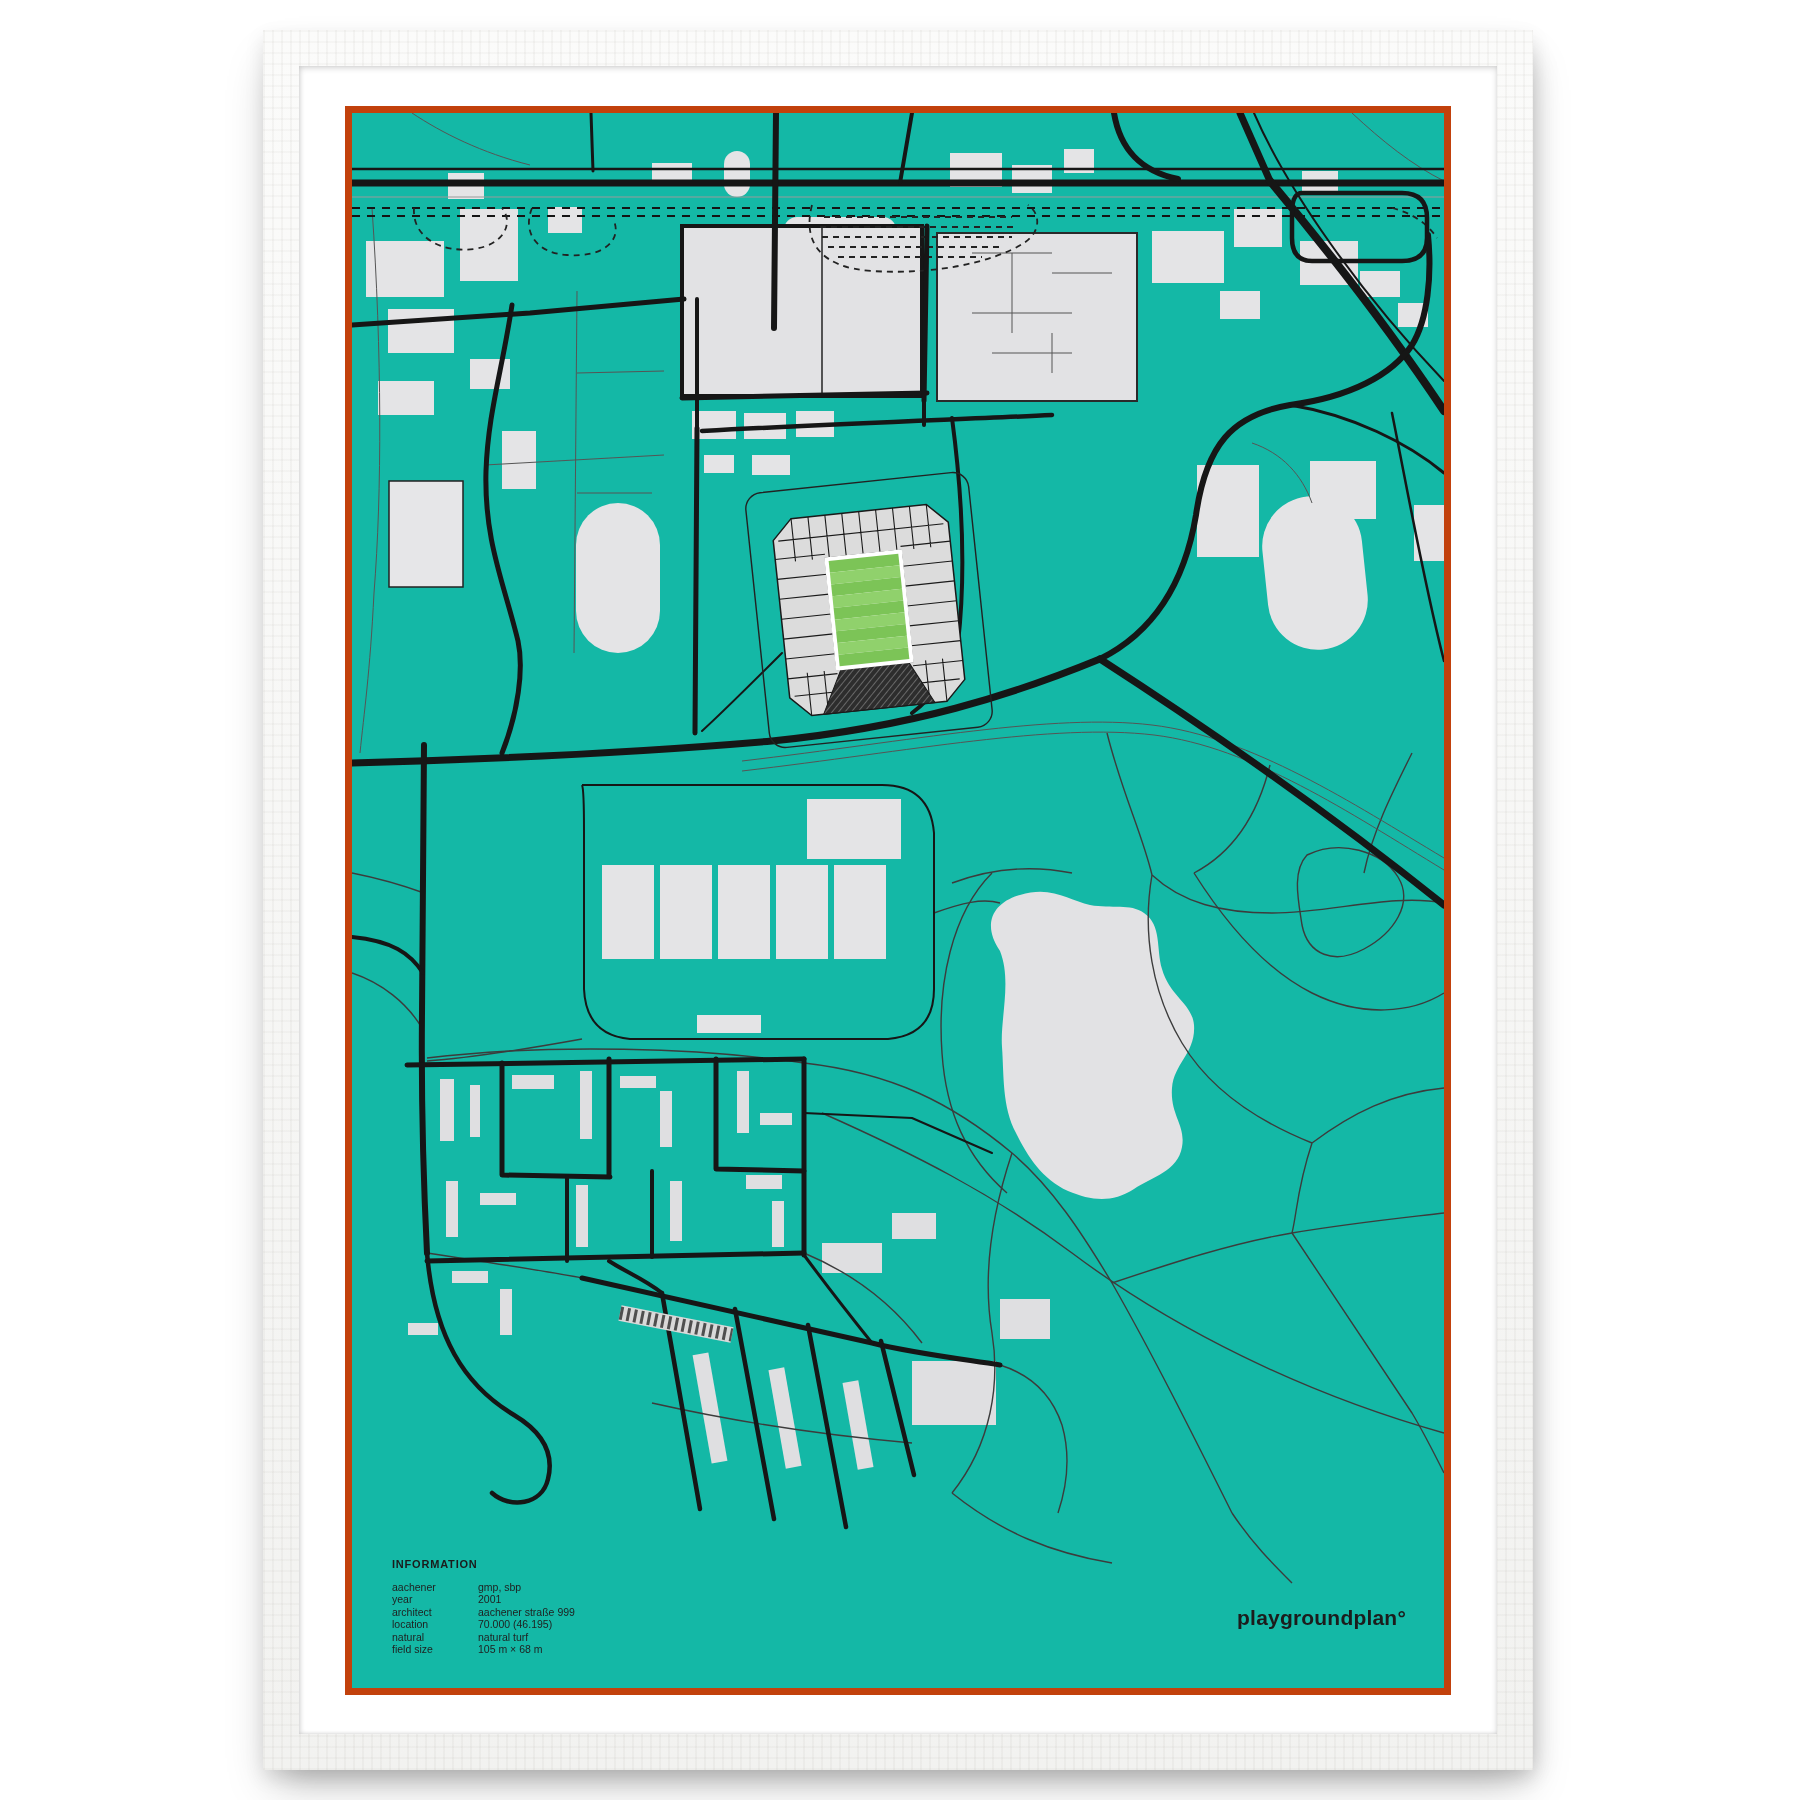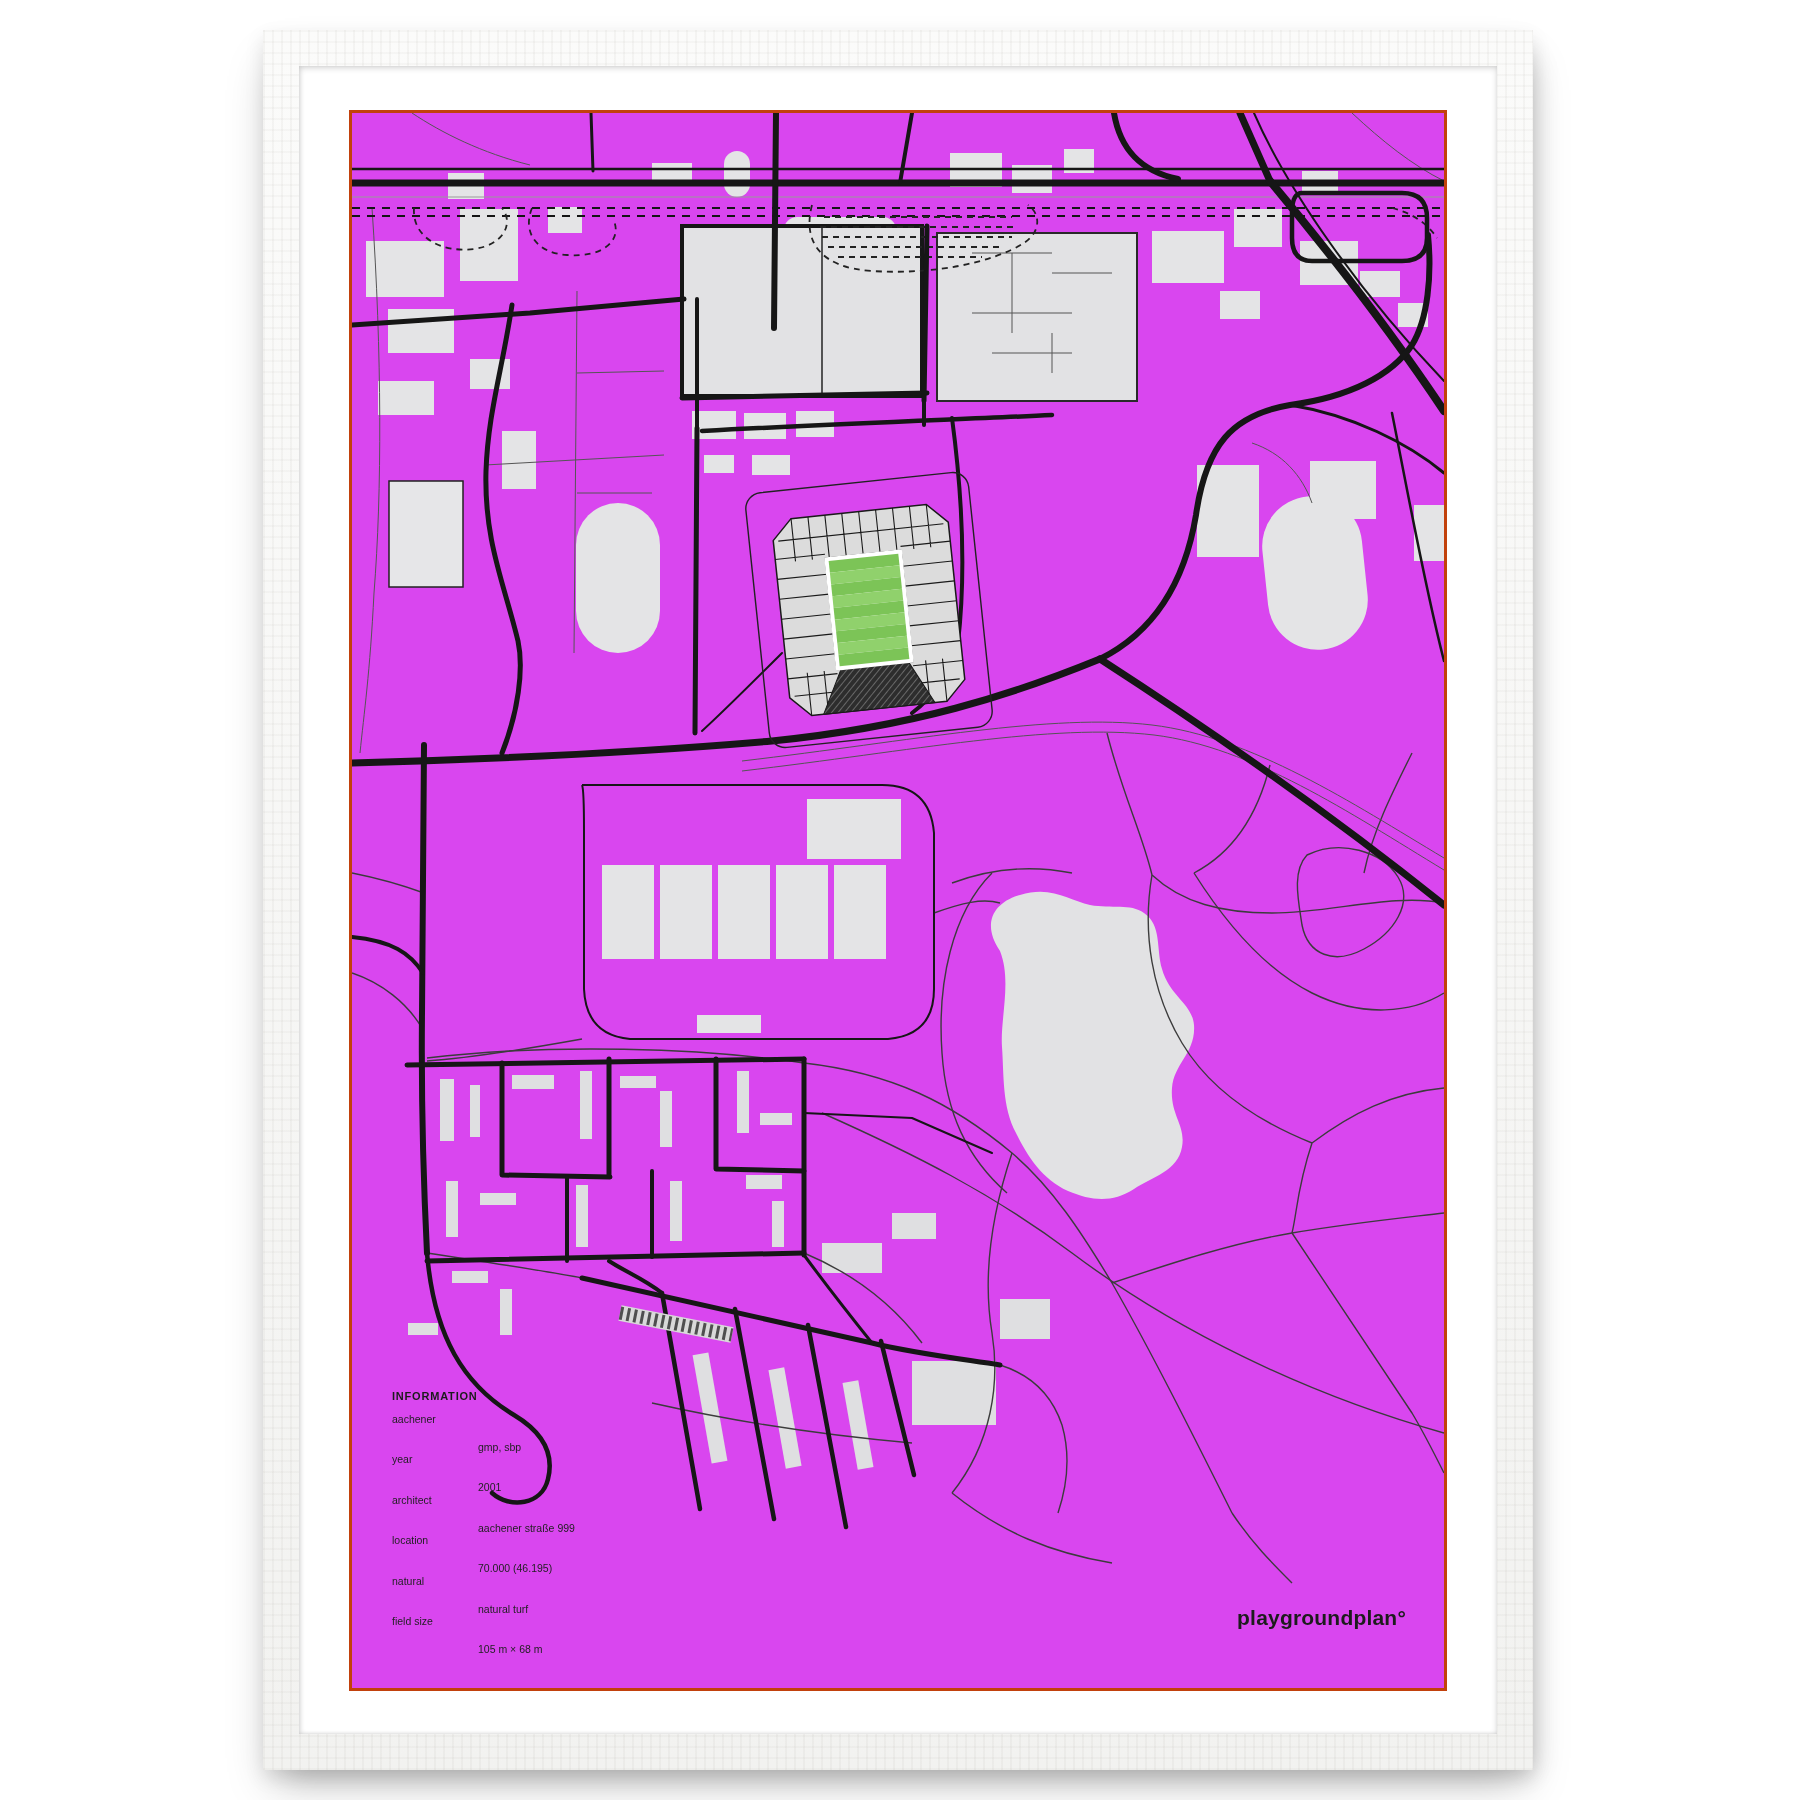--- a/index.html
+++ b/index.html
@@ -12,30 +12,30 @@
       repeating-linear-gradient(0deg, rgba(118,112,100,0.045) 0 2px, rgba(255,255,255,0) 2px 11px),
       linear-gradient(180deg,#fbfbfa,#f2f2f0);
     box-shadow: 0 24px 44px -10px rgba(0,0,0,0.22), 0 8px 18px rgba(0,0,0,0.10), 12px 14px 26px -12px rgba(0,0,0,0.14);
   }
   .matte{
     position:absolute;inset:36px;background:#ffffff;
     box-shadow: inset 0 2px 6px rgba(0,0,0,0.16), inset 0 -1px 3px rgba(0,0,0,0.06), inset 2px 0 4px rgba(0,0,0,0.05);
     display:flex;align-items:center;justify-content:center;
   }
   .poster{
-    position:relative;width:1092px;height:1575px;background:#d946ef;
-    border:3px solid #c2410c;overflow:hidden;
+    position:relative;width:1092px;height:1575px;background:#14b8a6;
+    border:7px solid #c2410c;overflow:hidden;
   }
   .poster svg{position:absolute;left:0;top:0;}
 
   .info-block{position:absolute;left:40px;bottom:32px;color:#1b1b1b;}
   .info-heading{font-size:11px;font-weight:700;letter-spacing:0.8px;margin-bottom:11px;}
   .info-row{display:flex;font-size:10.5px;line-height:12.4px;font-weight:400;color:#1f1f1f;}
   .info-row .il{width:86px;flex:0 0 86px;}
-  .info-row .iv{white-space:pre;margin-top:28px;}
+  .info-row .iv{white-space:pre;}
 
   .title-block{position:absolute;left:0;right:0;bottom:42px;text-align:center;color:#1b1b1b;}
   .poster-title{font-size:62px;font-weight:600;letter-spacing:12px;margin-right:-12px;line-height:1;}
   .poster-coords{font-size:23px;font-weight:400;letter-spacing:1.5px;color:#222;margin-top:14px;white-space:pre;}
 
   .brand{position:absolute;right:38px;bottom:58px;font-size:21px;font-weight:600;color:#1c1c1c;letter-spacing:0.2px;}
 
   
   .bld{fill:#e4e4e6;stroke:none;}
   .bld2{fill:#dfdfe1;}

